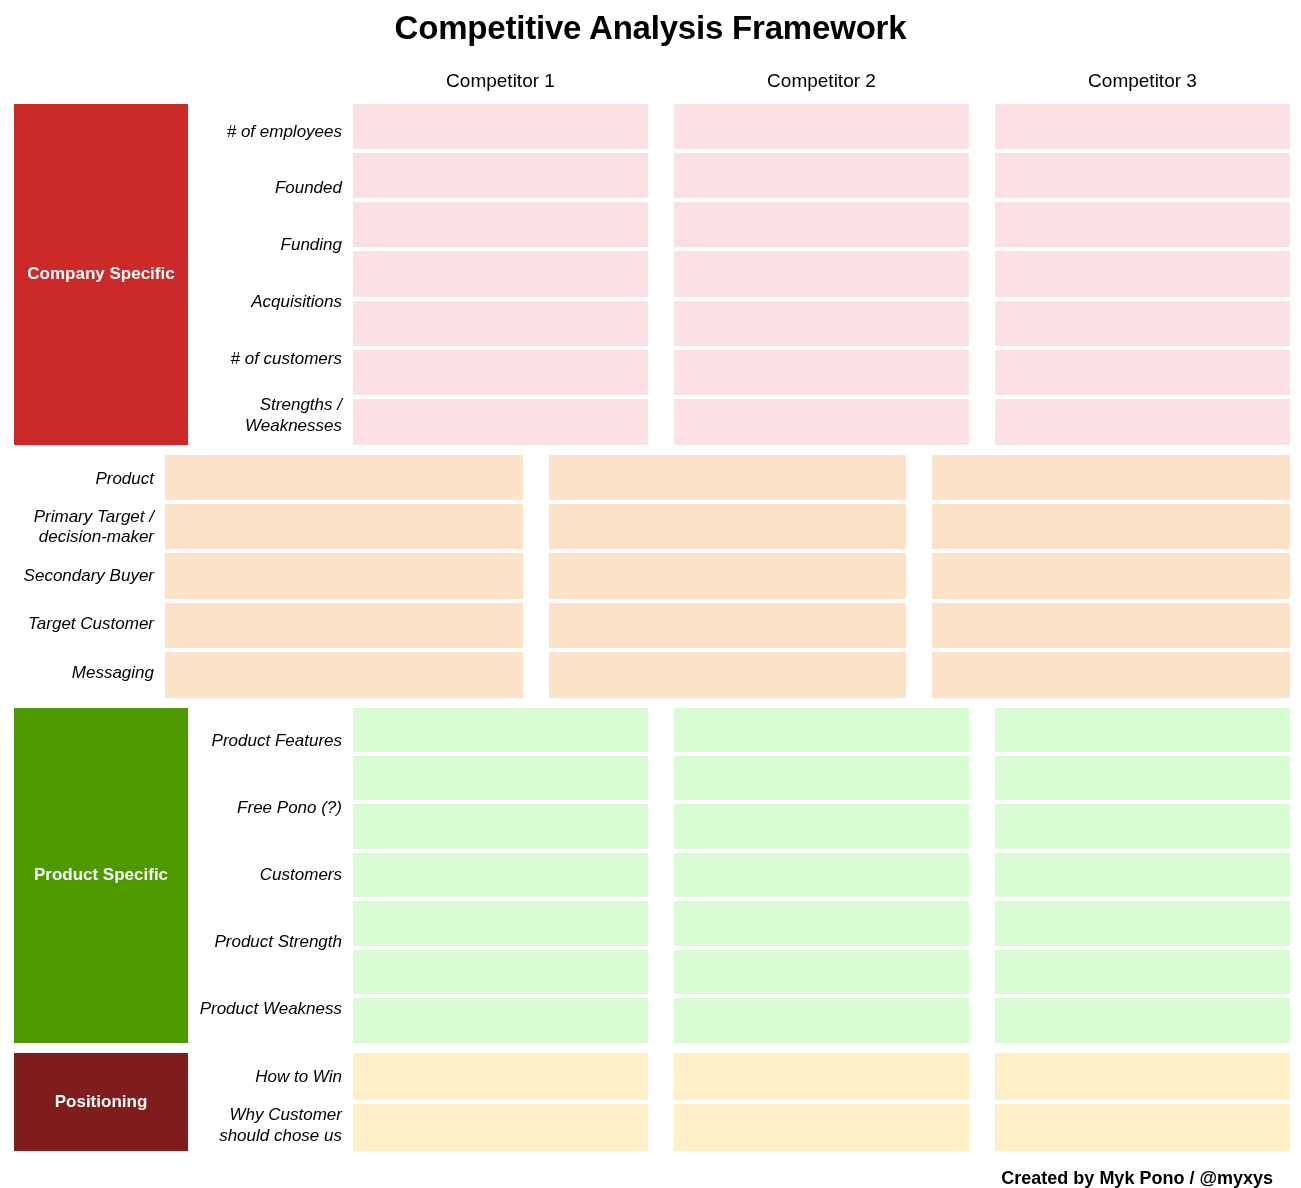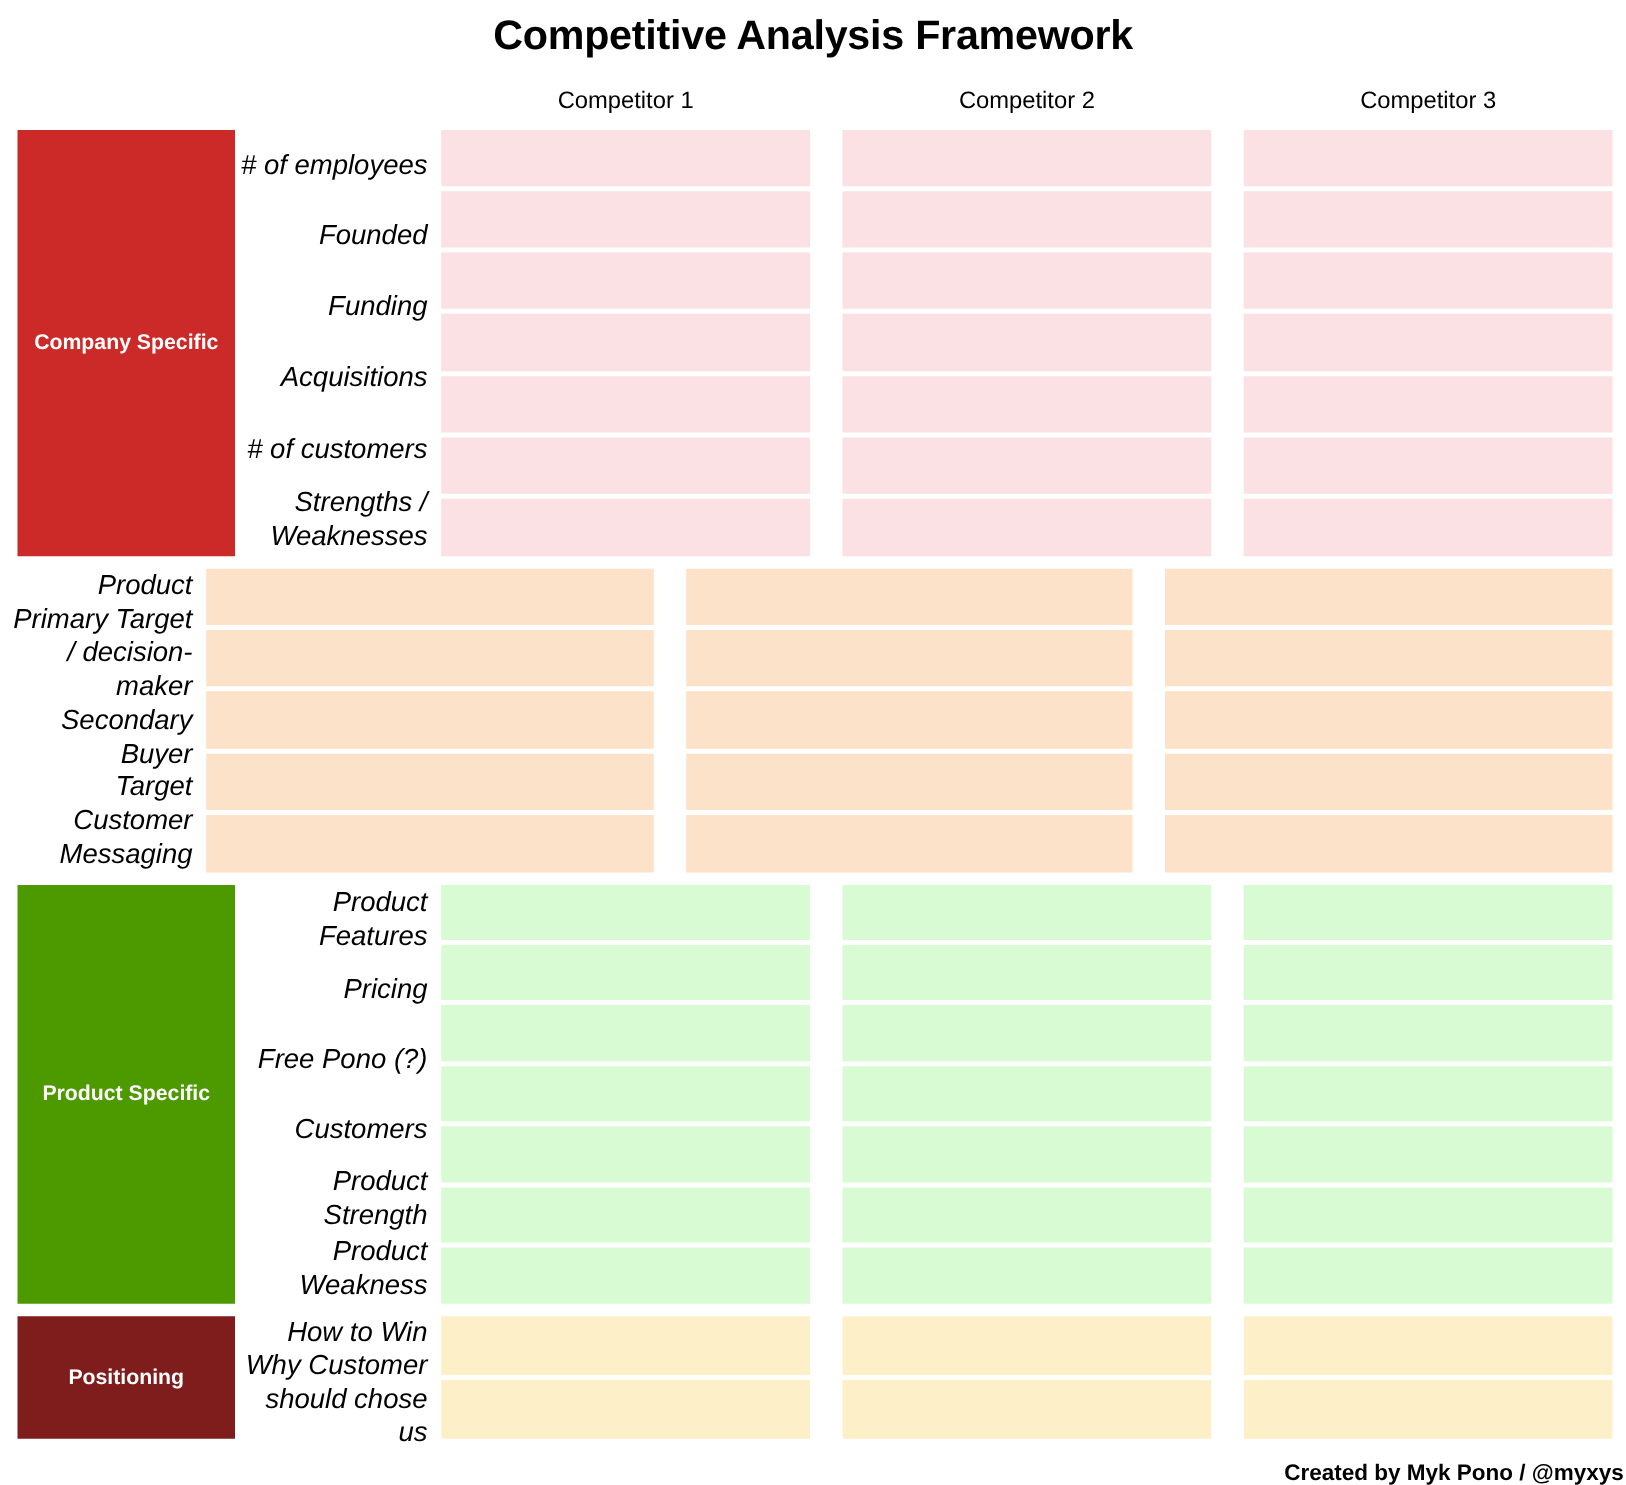--- a/index.html
+++ b/index.html
@@ -88,21 +88,21 @@
     display: flex;
     flex-direction: column;
   }
   .row-label {
     flex: 1 1 0;
     display: flex;
     align-items: center;
     justify-content: flex-end;
     text-align: right;
     font-style: italic;
-    font-size: 22px;
+    font-size: 17px;
     line-height: 1.22;
     padding-right: 0px;
     box-sizing: border-box;
   }
   .cell {
     flex: 1 1 0;
     margin-bottom: 4px;
     box-sizing: border-box;
   }
   .cell:last-child {
@@ -119,21 +119,21 @@
     gap: 26px;
     padding-right: 11px;
     padding-left: 11px;
   }
 
   
   .credit {
     text-align: right;
     font-weight: bold;
     font-size: 18px;
-    padding-right: 2px;
+    padding-right: 28px;
     padding-top: 7px;
   }
 </style>
 </head>
 <body>
 
 <h1 class="page-title">Competitive Analysis Framework</h1>
 
 <div class="header-row">
   <div class="header-spacer-block"></div>
@@ -251,23 +251,20 @@
     <div class="section" style="height: 335px;">
       <div class="section-block" style="background: rgb(77, 153, 0);">
         <span>Product Specific</span>
       </div>
       <div class="section-body">
         <div class="label-col">
           <div class="row-label">
             <span>Product Features</span>
           </div>
           <div class="row-label">
-            <span>Pricing</span>
-          </div>
-          <div class="row-label">
             <span>Free Pono (?)</span>
           </div>
           <div class="row-label">
             <span>Customers</span>
           </div>
           <div class="row-label">
             <span>Product Strength</span>
           </div>
           <div class="row-label">
             <span>Product Weakness</span>

